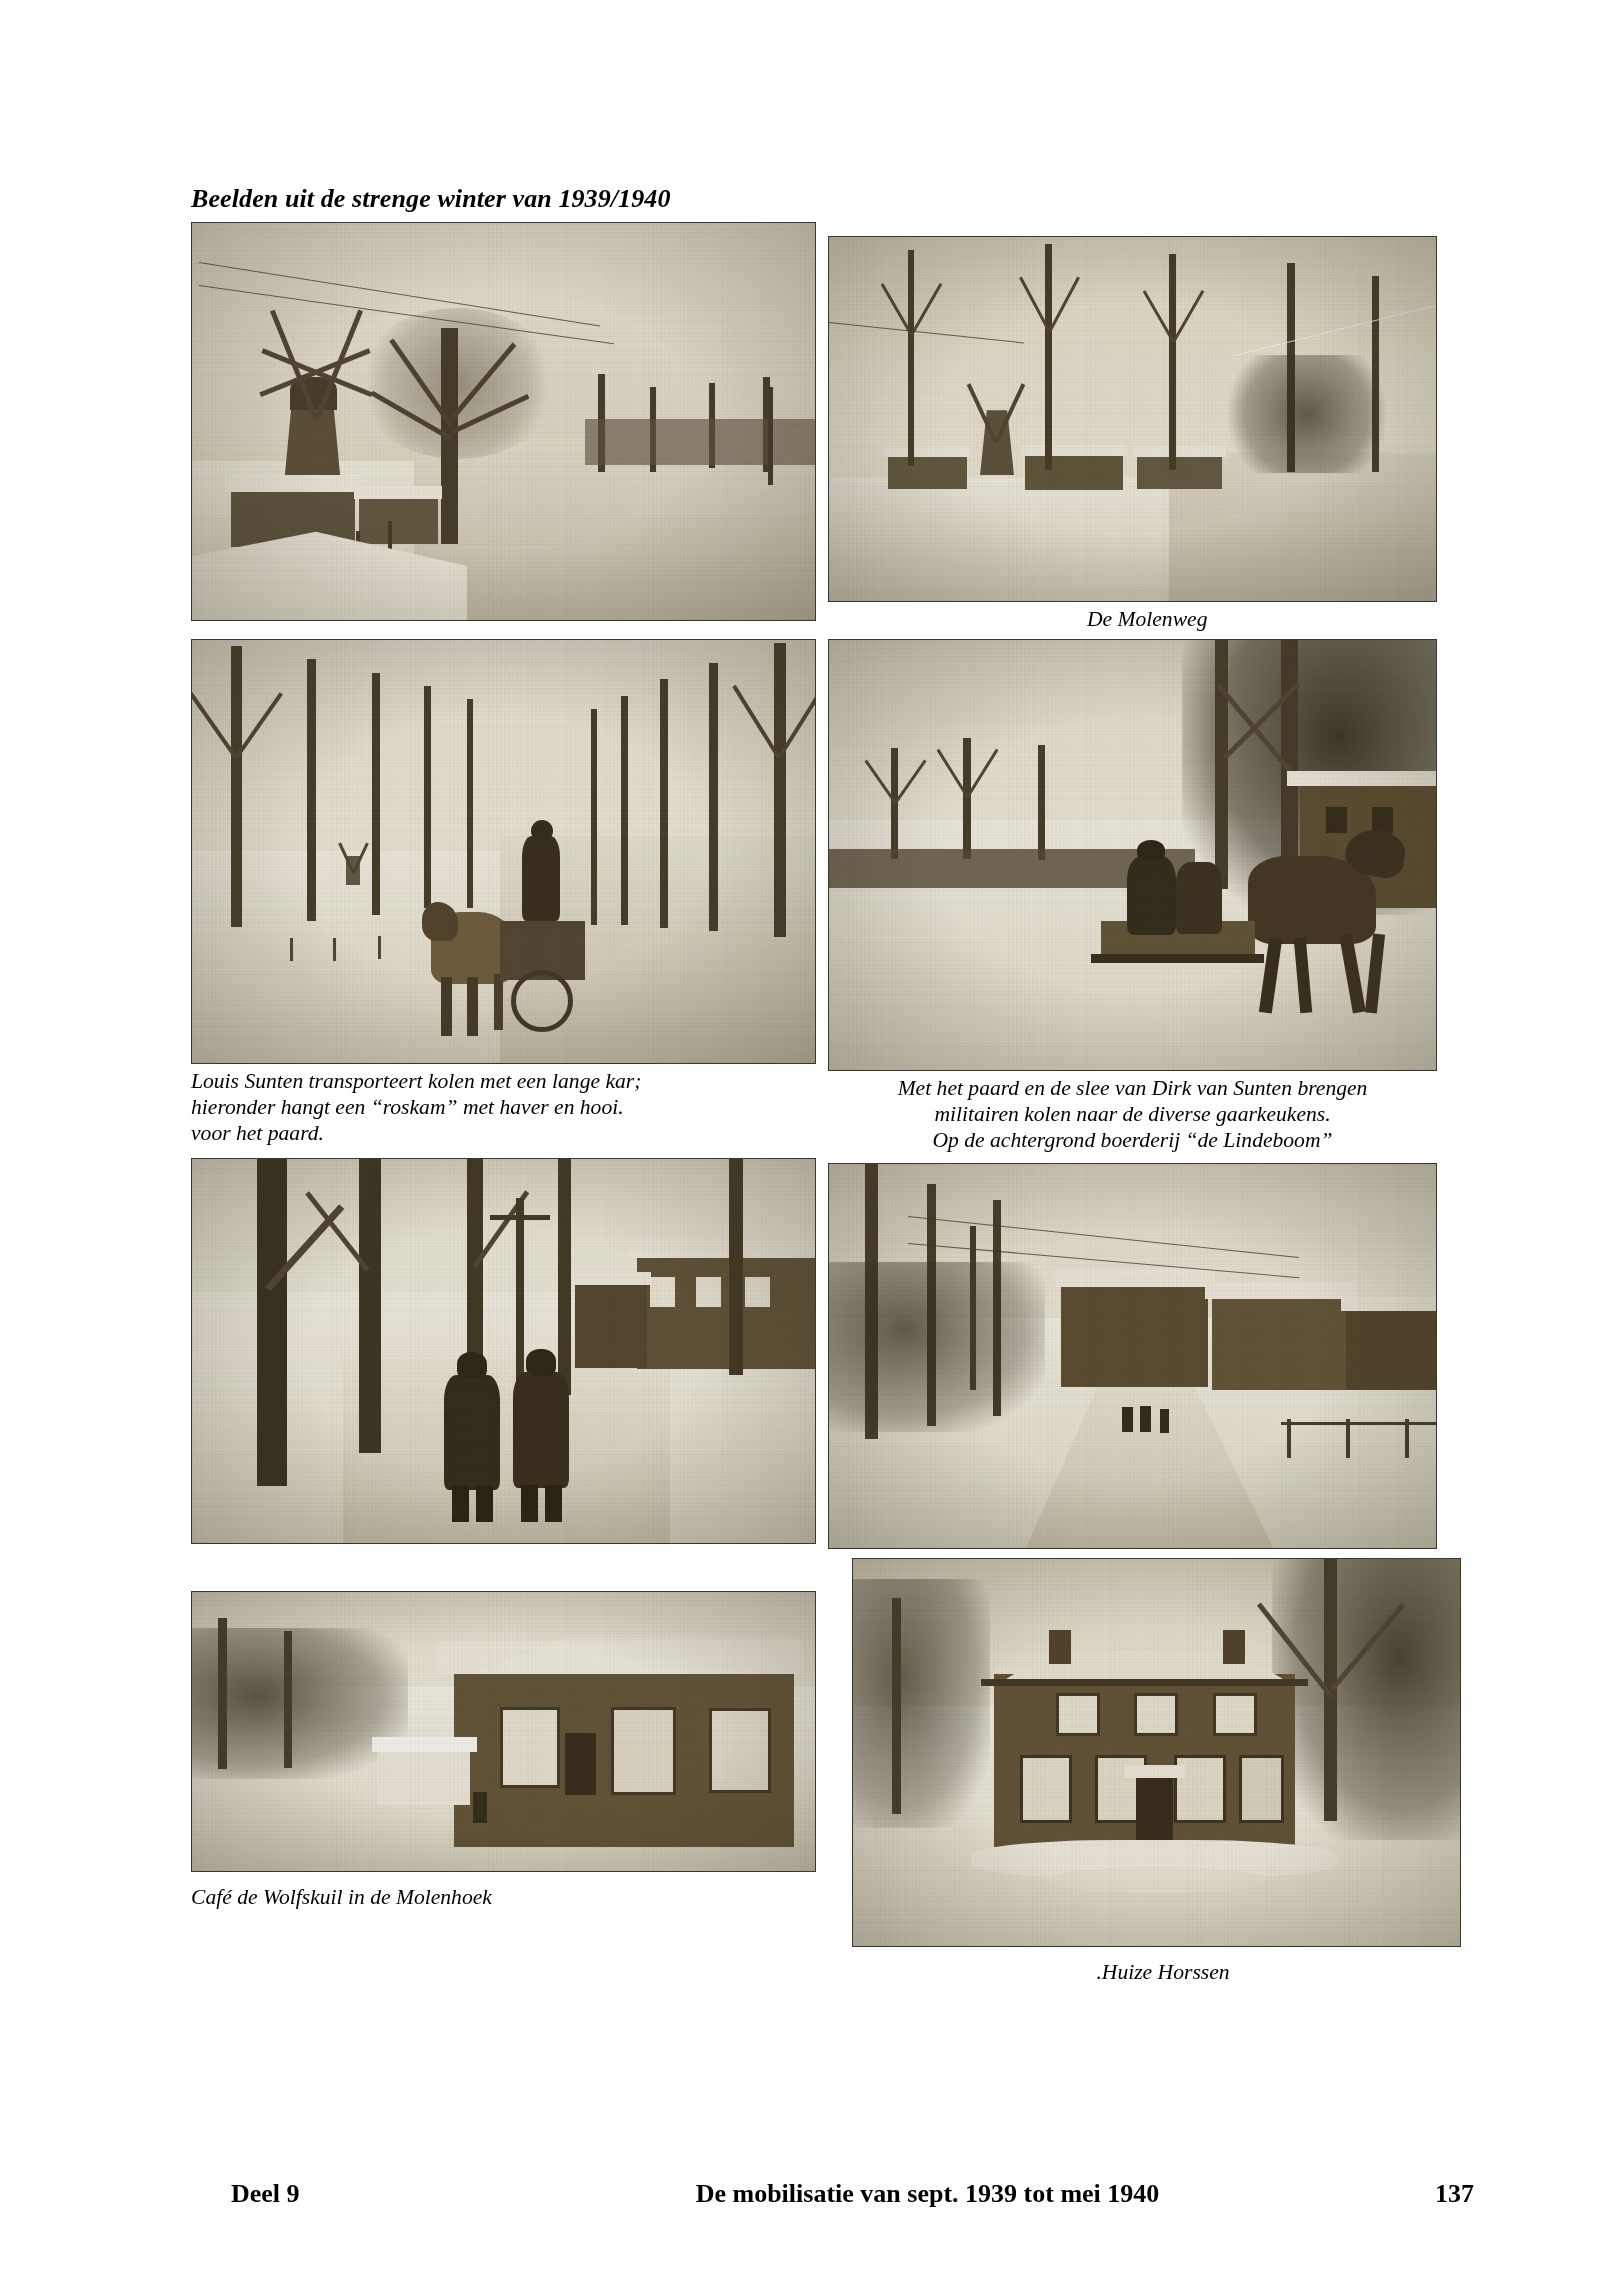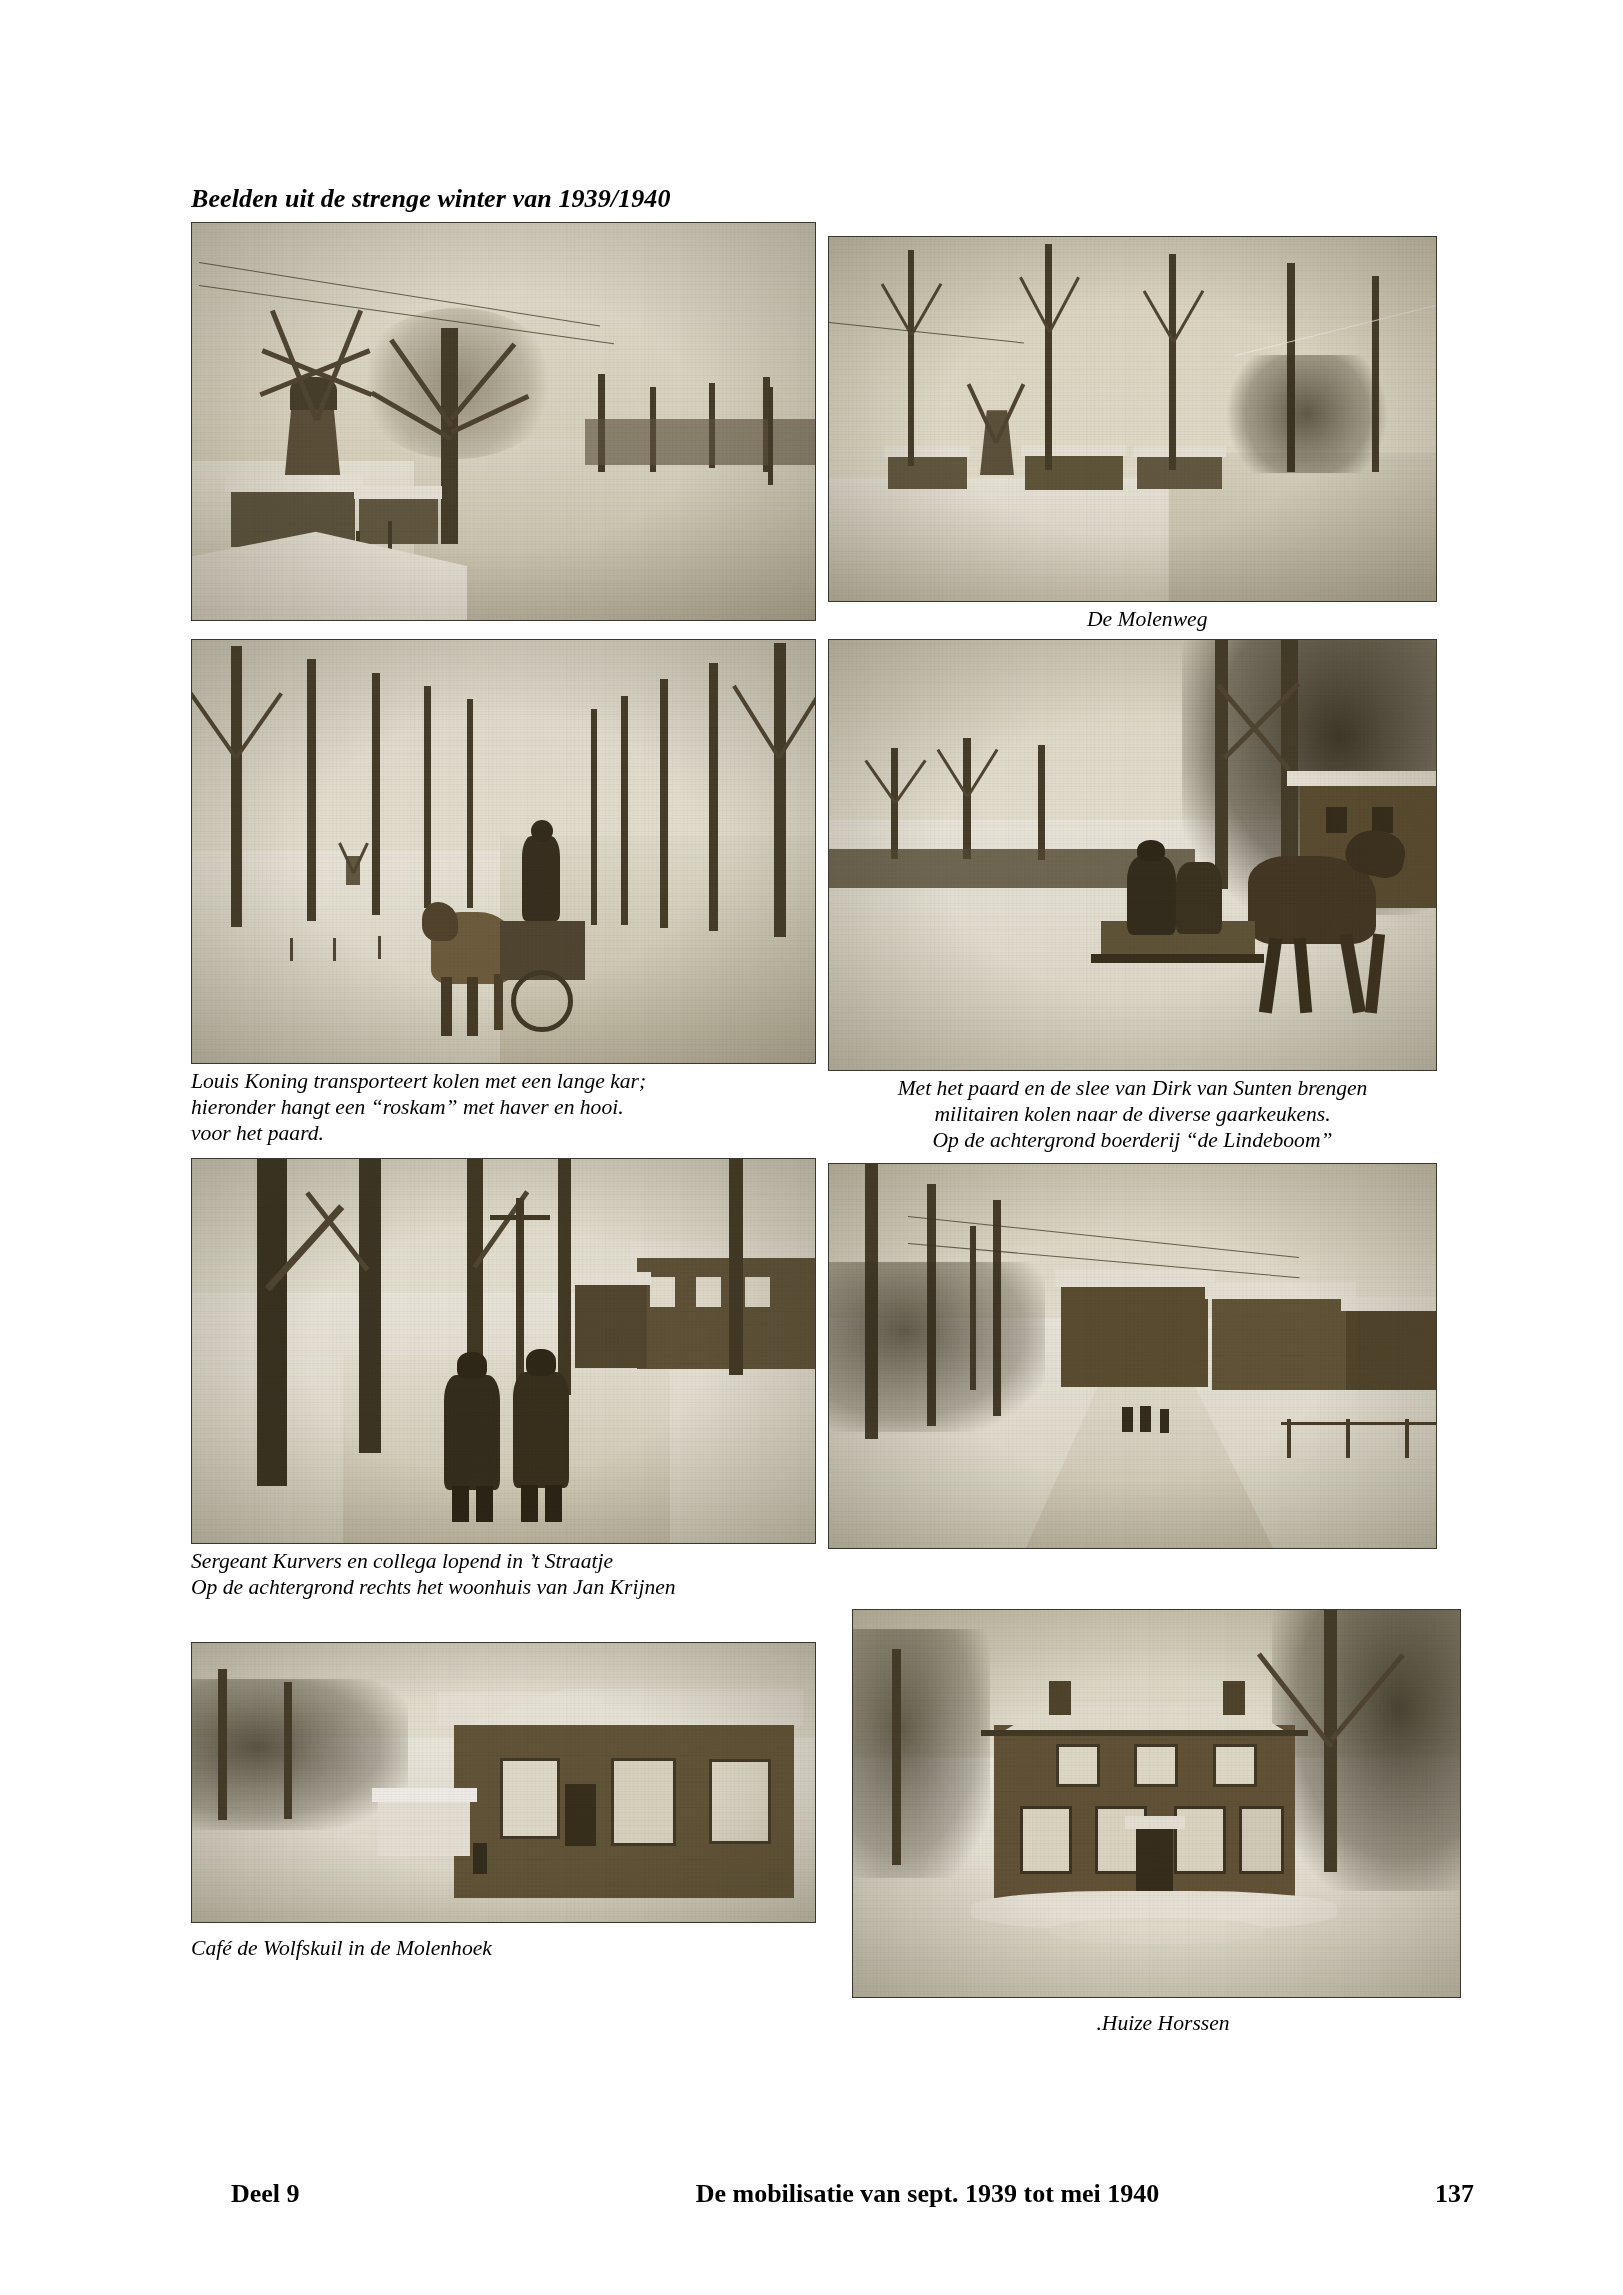--- a/index.html
+++ b/index.html
@@ -304,21 +304,21 @@
           <div style="position:absolute;left:339px;top:180px;width:22px;height:22px;background:#2a2418;border-radius:50%;"></div>
 
           <div style="position:absolute;left:98px;top:298px;width:3.3px;height:23px;background:#4a4233;"></div>
           <div style="position:absolute;left:141px;top:298px;width:3.3px;height:23px;background:#4a4233;"></div>
           <div style="position:absolute;left:186px;top:296px;width:3.3px;height:23px;background:#4a4233;"></div>
           <div class="sepia"></div>
           <div class="grain"></div>
           <div class="vignette"></div>
         </div>
         <div class="caption-block">
-          <p class="caption">Louis Koning transporteert kolen met een lange kar;</p>
+          <p class="caption">Louis Sunten transporteert kolen met een lange kar;</p>
           <p class="caption">hieronder hangt een “roskam” met haver en hooi.</p>
           <p class="caption">voor het paard.</p>
         </div>
       </div>
 
       <div class="col-right">
         <div class="photo" style="width:609px;height:432px;">
           <div class="sky" style="height:45%; background:linear-gradient(#e9e6d6,#f1efe3);"></div>
           <div class="ground" style="height:58%; background:linear-gradient(#f8f6ef,#e6e3d4);"></div>
 
@@ -401,24 +401,20 @@
           <div style="position:absolute;left:260px;top:327px;width:17px;height:36px;background:#1e1a10;"></div>
           <div style="position:absolute;left:284px;top:327px;width:17px;height:36px;background:#1e1a10;"></div>
           <div class="figure" style="left:321px;top:213px;width:56px;height:116px;background:#2f2819;border-radius:22% 22% 8% 8%;"></div>
           <div style="position:absolute;left:334px;top:190px;width:30px;height:27.5px;background:#241e13;border-radius:45% 45% 30% 30%;"></div>
           <div style="position:absolute;left:329px;top:326px;width:17px;height:37px;background:#1e1a10;"></div>
           <div style="position:absolute;left:353px;top:326px;width:17px;height:37px;background:#1e1a10;"></div>
           <div class="sepia"></div>
           <div class="grain"></div>
           <div class="vignette"></div>
         </div>
-        <div class="caption-block">
-          <p class="caption">Sergeant Kurvers en collega lopend in ’t Straatje</p>
-          <p class="caption">Op de achtergrond rechts het woonhuis van Jan Krijnen</p>
-        </div>
       </div>
 
       <div class="col-right">
         <div class="photo" style="width:609px;height:386px;margin-top:5.2px;">
           <div class="sky" style="height:45%; background:linear-gradient(#e8e5d4,#f1efe3);"></div>
           <div class="ground" style="height:60%; background:linear-gradient(#f8f7f0,#e4e1d2);"></div>
 
           <div class="road" style="left:196px;top:190px;width:249px;height:196px;background:linear-gradient(#f1efe4,#d2cdbb);clip-path:polygon(35% 0,62% 0,100% 100%,0 100%);"></div>
 
           <div class="house" style="left:232px;top:115px;width:147px;height:108px;background:#4f4staging;"></div>

